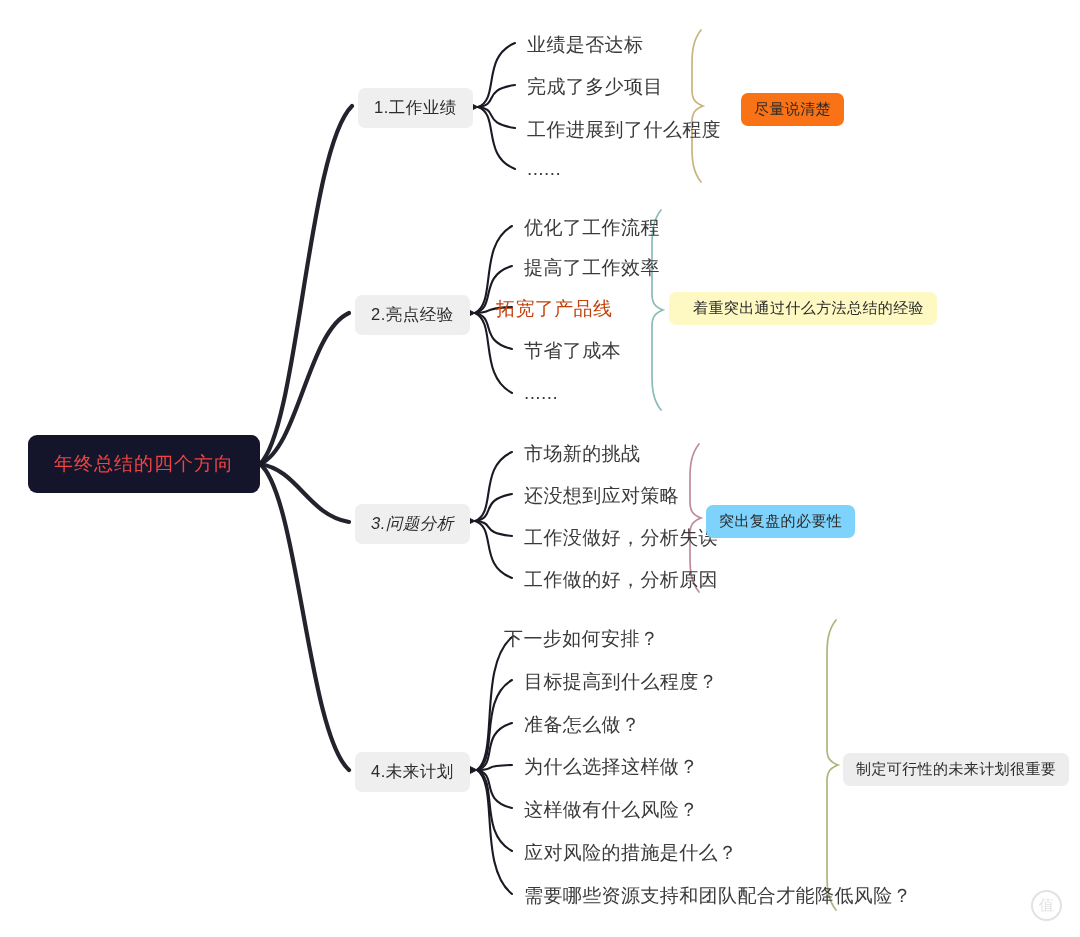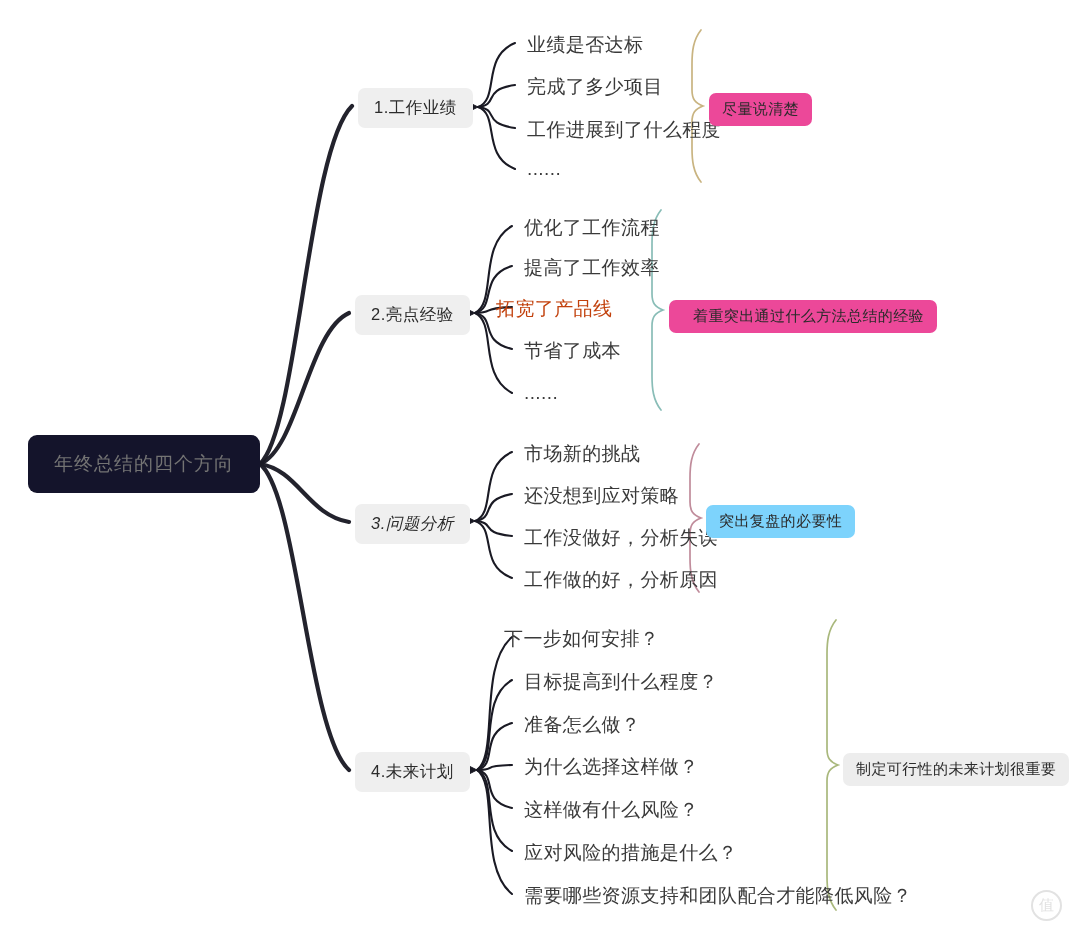--- a/index.html
+++ b/index.html
@@ -26,21 +26,21 @@
     pointer-events: none;
   }
   .root-node {
     position: absolute;
     left: 28px;
     top: 435px;
     width: 232px;
     height: 58px;
     background: #14142b;
     border-radius: 9px;
-    color: #737373;
+    color: #ef4444;
     font-size: 19px;
     letter-spacing: 1px;
     display: flex;
     align-items: center;
     justify-content: center;
     z-index: 5;
   }
   .branch-node {
     position: absolute;
     background: #efefef;
@@ -168,22 +168,22 @@
       <div class="leaf-node" style="left: 524px; top: 567px; color: rgb(58, 58, 58);"><span>工作做的好，分析原因</span></div>
       <div class="leaf-node" style="left: 504px; top: 626px; color: rgb(58, 58, 58);"><span>下一步如何安排？</span></div>
       <div class="leaf-node" style="left: 524px; top: 669px; color: rgb(58, 58, 58);"><span>目标提高到什么程度？</span></div>
       <div class="leaf-node" style="left: 524px; top: 712px; color: rgb(58, 58, 58);"><span>准备怎么做？</span></div>
       <div class="leaf-node" style="left: 524px; top: 754px; color: rgb(58, 58, 58);"><span>为什么选择这样做？</span></div>
       <div class="leaf-node" style="left: 524px; top: 797px; color: rgb(58, 58, 58);"><span>这样做有什么风险？</span></div>
       <div class="leaf-node" style="left: 524px; top: 840px; color: rgb(58, 58, 58);"><span>应对风险的措施是什么？</span></div>
       <div class="leaf-node" style="left: 524px; top: 883px; color: rgb(58, 58, 58);"><span>需要哪些资源支持和团队配合才能降低风险？</span></div>
     </div>
   <div id="note-layer">
-      <div class="note-node" style="left: 709px; top: 93px; background: #ec4899; text-align: right;"><span>尽量说清楚</span></div>
-      <div class="note-node" style="left: 669px; top: 300px; background: #ec4899; padding-left: 24px;"><span>着重突出通过什么方法总结的经验</span></div>
+      <div class="note-node" style="left: 741px; top: 93px; background: #f97316; text-align: right;"><span>尽量说清楚</span></div>
+      <div class="note-node" style="left: 669px; top: 292px; background: #fef9c3; padding-left: 24px;"><span>着重突出通过什么方法总结的经验</span></div>
       <div class="note-node" style="left: 706px; top: 505px; background: #7dd3fc;"><span>突出复盘的必要性</span></div>
       <div class="note-node" style="left: 843px; top: 753px; background: rgb(237, 237, 237);"><span>制定可行性的未来计划很重要</span></div>
     </div>
 
   <div class="watermark">
     <span class="wm-badge">值</span>
   </div>
 
 </div>
 

